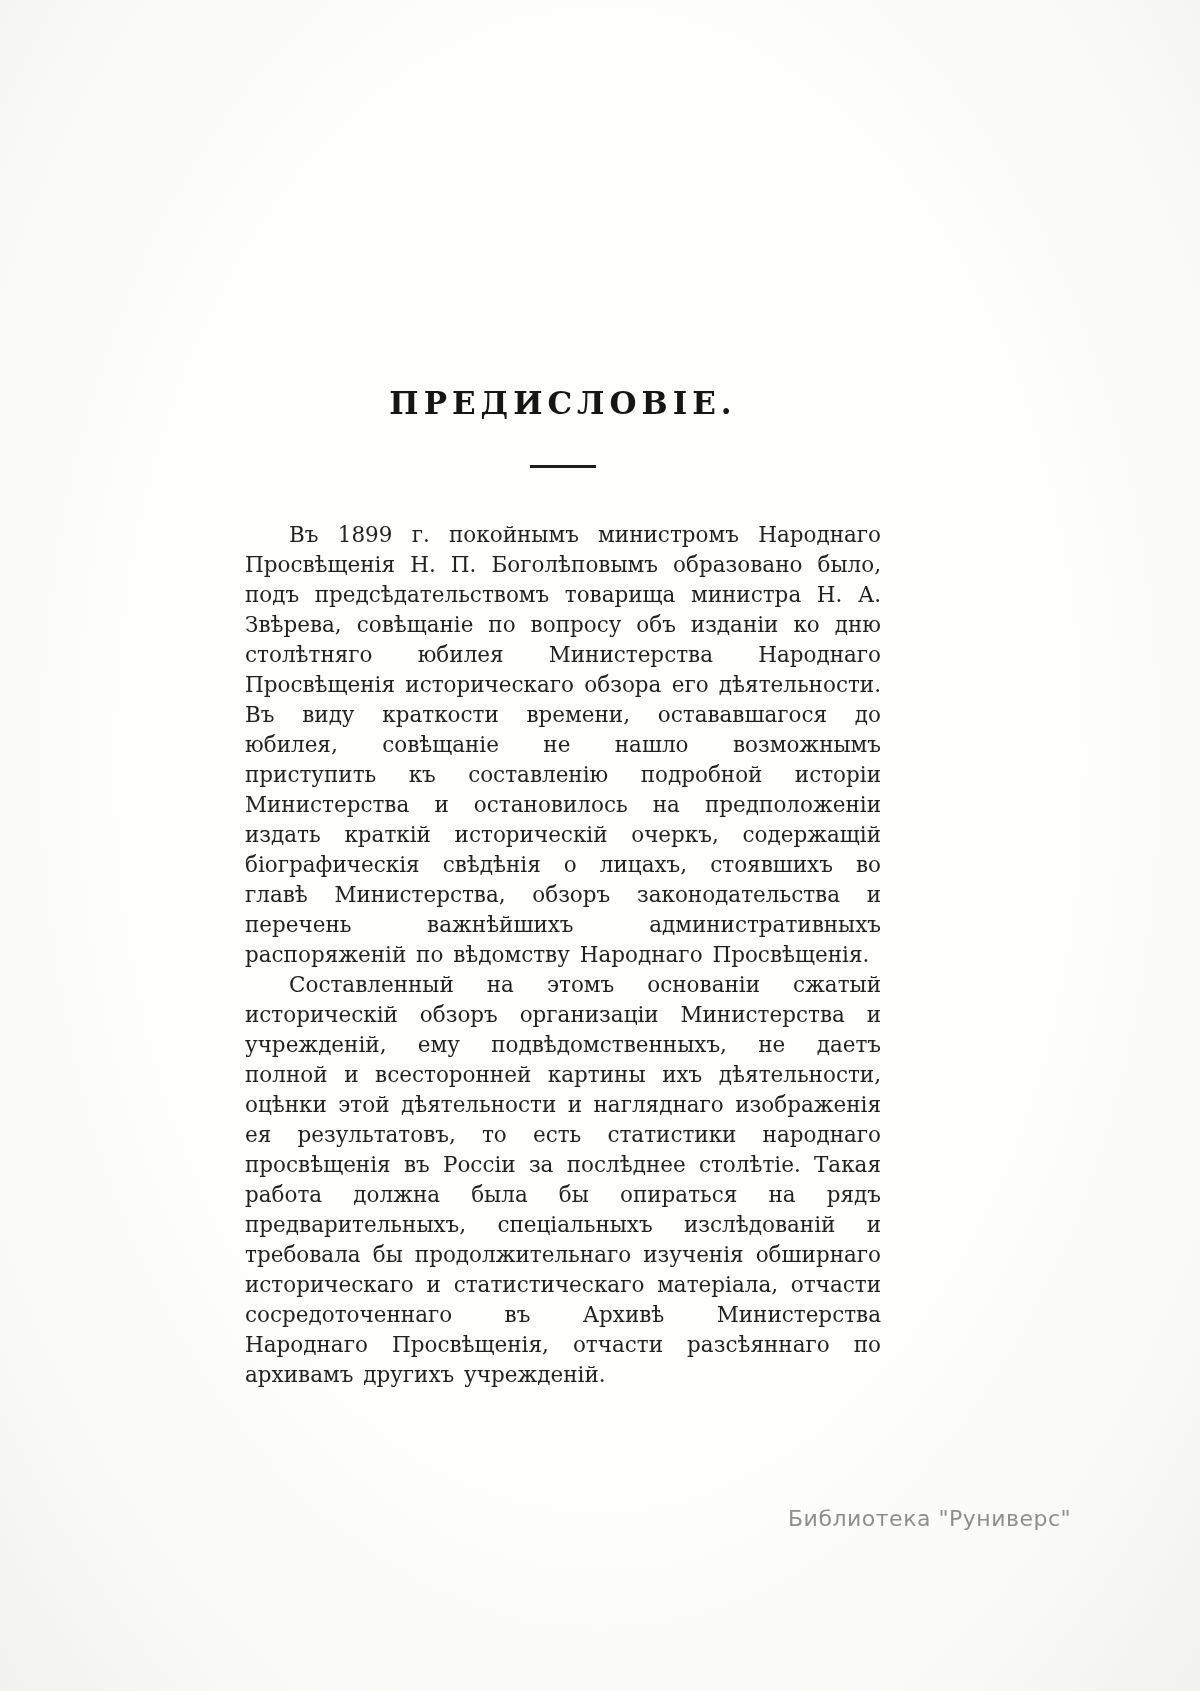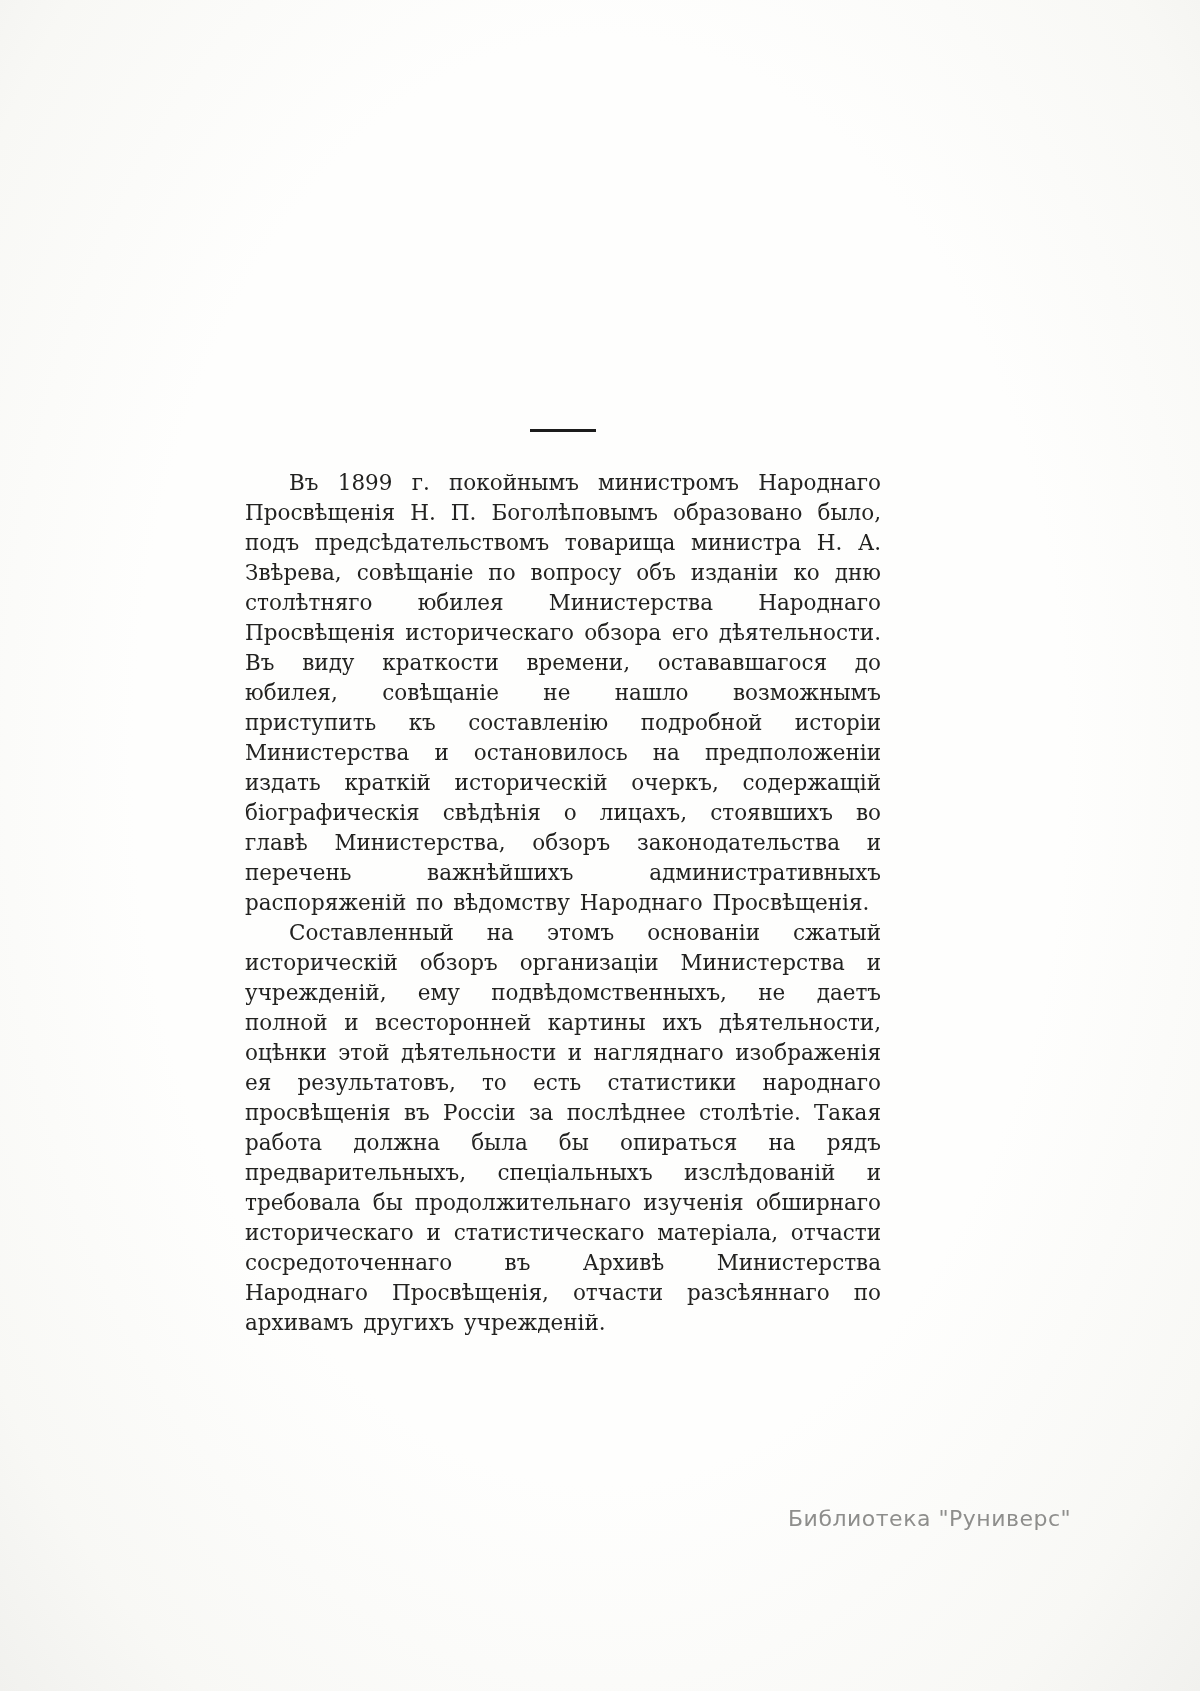--- a/index.html
+++ b/index.html
@@ -40,36 +40,37 @@
   .para {
     margin: 0;
     text-align: justify;
     text-indent: 44px;
     font-size: 21.5px;
     line-height: 30px;
     word-spacing: 3px;
     color: #222220;
   }
   .para-first {
-    margin-top: 36px;
+    margin-top: 52px;
   }
   .watermark {
     position: absolute;
     left: 788px;
     top: 1506px;
     font-family: "DejaVu Sans", "Liberation Sans", sans-serif;
     font-size: 22px;
     color: #8e8e8c;
     letter-spacing: 0.5px;
     white-space: nowrap;
   }
 </style>
 </head>
 <body>
 
 <div class="scan-page">
   <div class="content-block">
+    <h1 class="title">ПРЕДИСЛОВІЕ.</h1>
     <div class="title-divider"></div>
     <p class="para para-first">Въ 1899 г. покойнымъ министромъ Народнаго Просвѣщенія Н. П. Боголѣповымъ образовано было, подъ предсѣдательствомъ товарища министра Н. А. Звѣрева, совѣщаніе по вопросу объ изданіи ко дню столѣтняго юбилея Министерства Народнаго Просвѣщенія историческаго обзора его дѣятельности. Въ виду краткости времени, остававшагося до юбилея, совѣщаніе не нашло возможнымъ приступить къ составленію подробной исторіи Министерства и остановилось на предположеніи издать краткій историческій очеркъ, содержащій біографическія свѣдѣнія о лицахъ, стоявшихъ во главѣ Министерства, обзоръ законодательства и перечень важнѣйшихъ административныхъ распоряженій по вѣдомству Народнаго Просвѣщенія.</p>
     <p class="para">Составленный на этомъ основаніи сжатый историческій обзоръ организаціи Министерства и учрежденій, ему подвѣдомственныхъ, не даетъ полной и всесторонней картины ихъ дѣятельности, оцѣнки этой дѣятельности и нагляднаго изображенія ея результатовъ, то есть статистики народнаго просвѣщенія въ Россіи за послѣднее столѣтіе. Такая работа должна была бы опираться на рядъ предварительныхъ, спеціальныхъ изслѣдованій и требовала бы продолжительнаго изученія обширнаго историческаго и статистическаго матеріала, отчасти сосредоточеннаго въ Архивѣ Министерства Народнаго Просвѣщенія, отчасти разсѣяннаго по архивамъ другихъ учрежденій.</p>
   </div>
   <div class="watermark">Библиотека "Руниверс"</div>
 </div>
 
 </body></html>

